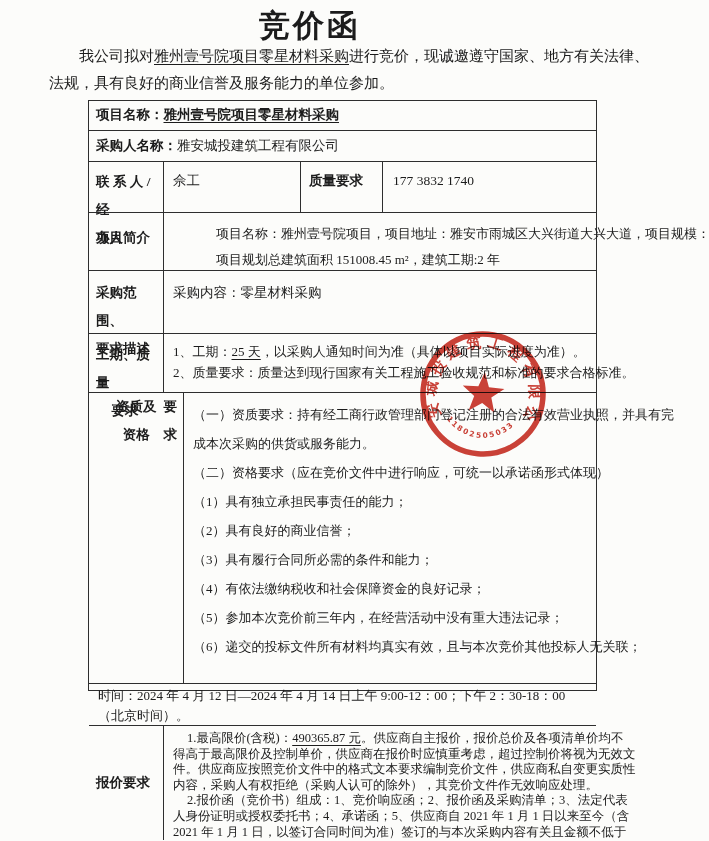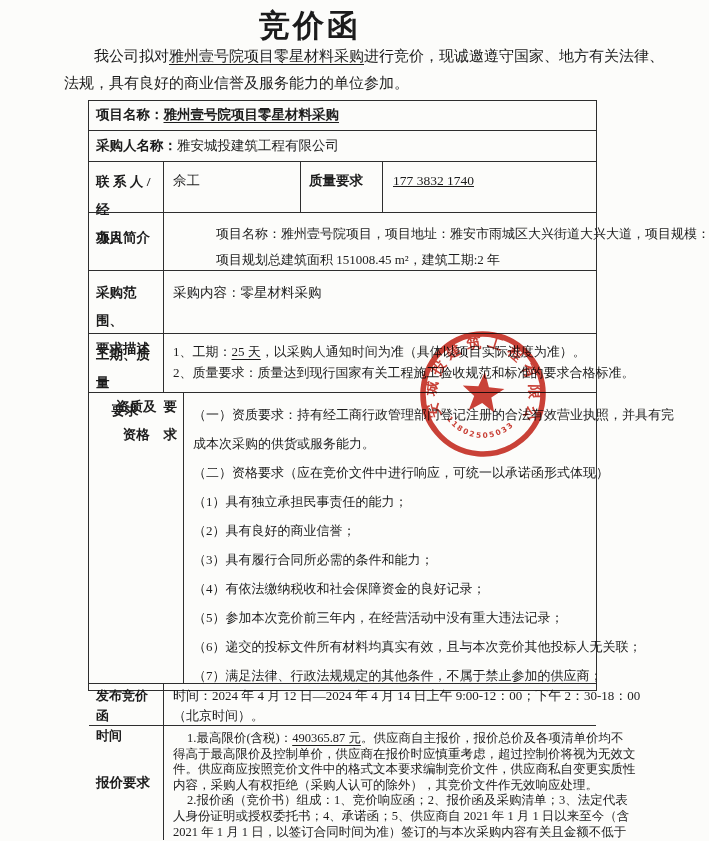--- a/index.html
+++ b/index.html
@@ -6,21 +6,21 @@
   body{
     width:709px;height:841px;overflow:hidden;position:relative;
     background:#fcfcfa;color:#1c1c1c;
     font-family:"Liberation Serif","DejaVu Serif",serif;
   }
   .page{position:absolute;inset:0;}
   .title{
     position:absolute;top:5px;left:0;width:620px;text-align:center;
     font-size:31px;font-weight:bold;letter-spacing:3px;
   }
-  .intro{position:absolute;left:64px;top:43px;width:592px;font-size:15px;line-height:26.5px;}
+  .intro{position:absolute;left:49px;top:43px;width:592px;font-size:15px;line-height:26.5px;}
   .intro .l1{white-space:nowrap;text-indent:30px;}
   .ul{text-decoration:underline;text-underline-offset:3px;}
   
   .tbl{
     position:absolute;left:88px;top:100px;width:509px;height:591px;
     border:1.8px solid #2e2e2e;box-sizing:border-box;
     font-size:13.5px;
   }
   .row{display:flex;border-bottom:1.5px solid #2e2e2e;box-sizing:border-box;}
   .row:last-child{border-bottom:none;}
@@ -29,21 +29,21 @@
     font-weight:bold;padding:0 3px 0 7px;
   }
   .con{flex:1;padding-left:9px;box-sizing:border-box;min-width:0;}
   .r1{height:30px;line-height:28px;font-weight:bold;padding-left:7px;}
   .r2{height:31px;line-height:29px;padding-left:7px;}
   .r2 b{font-weight:bold;}
   .r3{height:51px;}
   .r3 .lab{padding-top:6px;line-height:28px;}
   .r3 .c2{width:137px;flex:0 0 137px;border-right:1.5px solid #2e2e2e;box-sizing:border-box;padding:6px 0 0 9px;line-height:26px;}
   .r3 .c3{width:82px;flex:0 0 82px;border-right:1.5px solid #2e2e2e;box-sizing:border-box;padding:6px 0 0 8px;line-height:26px;font-weight:bold;}
-  .r3 .c4{flex:1;padding:6px 0 0 10px;line-height:26px;text-decoration:underline;}
+  .r3 .c4{flex:1;padding:6px 0 0 10px;line-height:26px;}
   .r4{height:58px;gap:43px;}
   .r4 .lab{padding-top:12px;line-height:26px;}
   .r4 .con{padding-top:8px;line-height:26px;font-size:13px;white-space:nowrap;}
   .r5{height:63px;}
   .r5 .lab{padding-top:8px;line-height:28px;}
   .r5 .con{padding-top:8px;line-height:28px;}
   .r6{height:59px;}
   .r6 .lab{padding-top:7px;line-height:28px;}
   .r6 .lab .c{text-align:center;padding-right:6px;}
   .r6 .con{padding-top:8px;line-height:20.5px;font-size:13px;white-space:nowrap;}
@@ -134,29 +134,24 @@
       <div class="con">
         <div>（一）资质要求：持有经工商行政管理部门登记注册的合法有效营业执照，并具有完</div>
         <div>成本次采购的供货或服务能力。</div>
         <div>（二）资格要求（应在竞价文件中进行响应，可统一以承诺函形式体现）</div>
         <div>（1）具有独立承担民事责任的能力；</div>
         <div>（2）具有良好的商业信誉；</div>
         <div>（3）具有履行合同所必需的条件和能力；</div>
         <div>（4）有依法缴纳税收和社会保障资金的良好记录；</div>
         <div>（5）参加本次竞价前三年内，在经营活动中没有重大违法记录；</div>
         <div>（6）递交的投标文件所有材料均真实有效，且与本次竞价其他投标人无关联；</div>
-        <div>（7）满足法律、行政法规规定的其他条件，不属于禁止参加的供应商；</div>
       </div>
     </div>
 
     <div class="row r8">
-      <div class="lab">
-        <div>发布竞价函</div>
-        <div>时间</div>
-      </div>
       <div class="con">
         <div>时间：2024 年 4 月 12 日—2024 年 4 月 14 日上午 9:00-12：00；下午 2：30-18：00</div>
         <div>（北京时间）。</div>
       </div>
     </div>
 
     <div class="row r9">
       <div class="lab">报价要求</div>
       <div class="con">
         <div class="ind"><span>1.最高限价(含税)：</span><span class="ul">490365.87 元</span><span>。供应商自主报价，报价总价及各项清单价均不</span></div>

